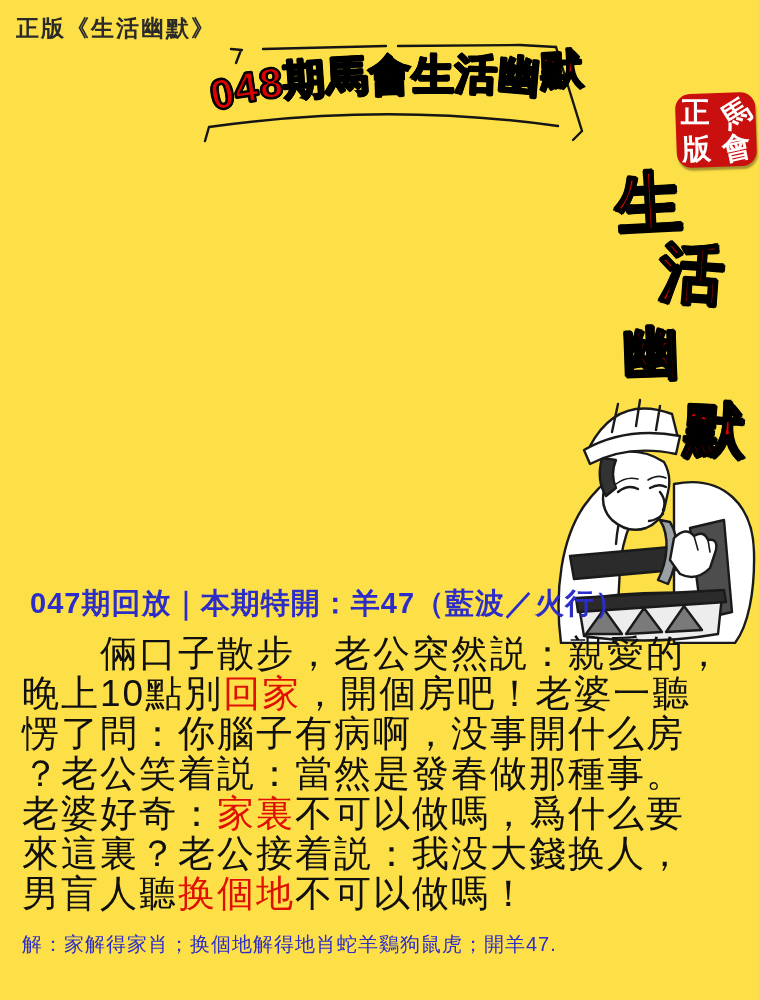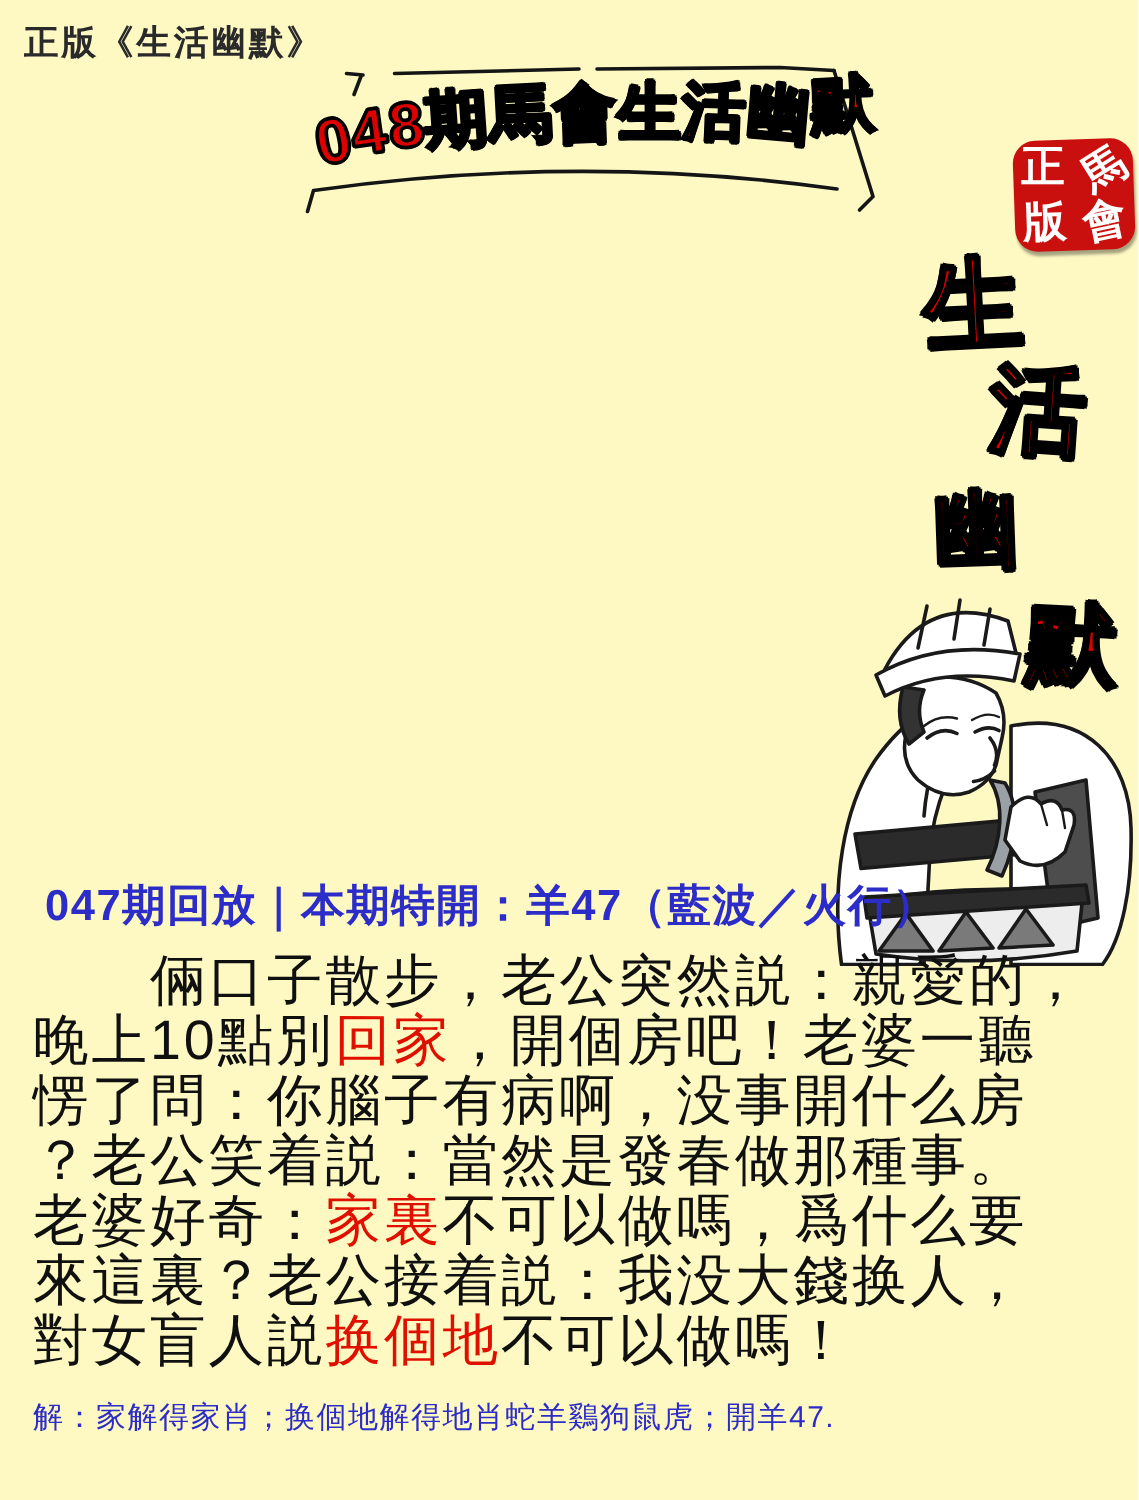--- a/index.html
+++ b/index.html
@@ -1,18 +1,18 @@
 <!DOCTYPE html>
 <html style="--accent_red: #dd0000; --seal_red: #c9100f; --word_red: #e01000; --blue: #2c2cc8; --ink: #101010;"><head>
 <meta charset="utf-8">
 <style>
   html,body{margin:0;padding:0;background:#ffffff;}
   #page{
     position:relative;width:759px;height:1000px;overflow:hidden;
-    background:#fef9c3;font-family:"Liberation Sans",sans-serif;color:var(--ink,#101010);
+    background:#fde047;font-family:"Liberation Sans",sans-serif;color:var(--ink,#101010);
   }
   .abs{position:absolute;}
 
   
   #corner-label{
     left:16px;top:13px;font-size:23px;letter-spacing:2px;color:#2a2a2a;font-weight:600;
   }
 
   
   #frame-svg{left:0;top:0;width:759px;height:1000px;pointer-events:none;}
@@ -160,17 +160,17 @@
   </svg>
 
   <div id="result-line" class="abs">047期回放｜本期特開：羊47（藍波／火行）</div>
 
   <div id="story-paragraph" class="abs"><span>　　倆口子散步，老公突然説：親愛的，
 晚上10點別</span><span class="red-word">回家</span><span>，開個房吧！老婆一聽
 愣了問：你腦子有病啊，没事開什么房
 ？老公笑着説：當然是發春做那種事。
 老婆好奇：</span><span class="red-word">家裏</span><span>不可以做嗎，爲什么要
 來這裏？老公接着説：我没大錢换人，
-對女盲人説</span><span class="red-word">换個地</span><span>不可以做嗎！</span></div>
+男盲人聽</span><span class="red-word">换個地</span><span>不可以做嗎！</span></div>
 
   <div id="solution-line" class="abs">解：家解得家肖；换個地解得地肖蛇羊鷄狗鼠虎；開羊47.</div>
 
 </div>
 
 </body></html>

